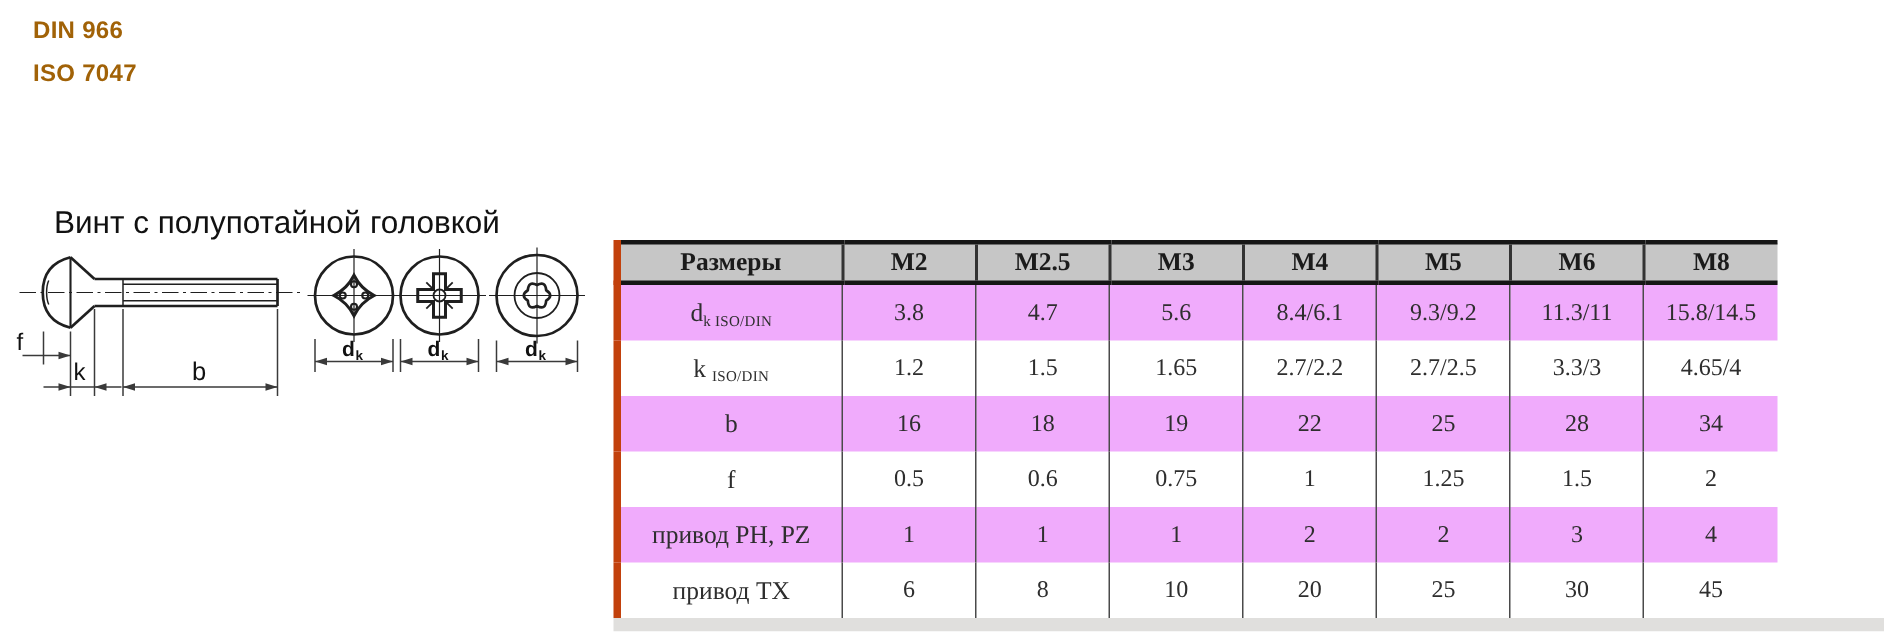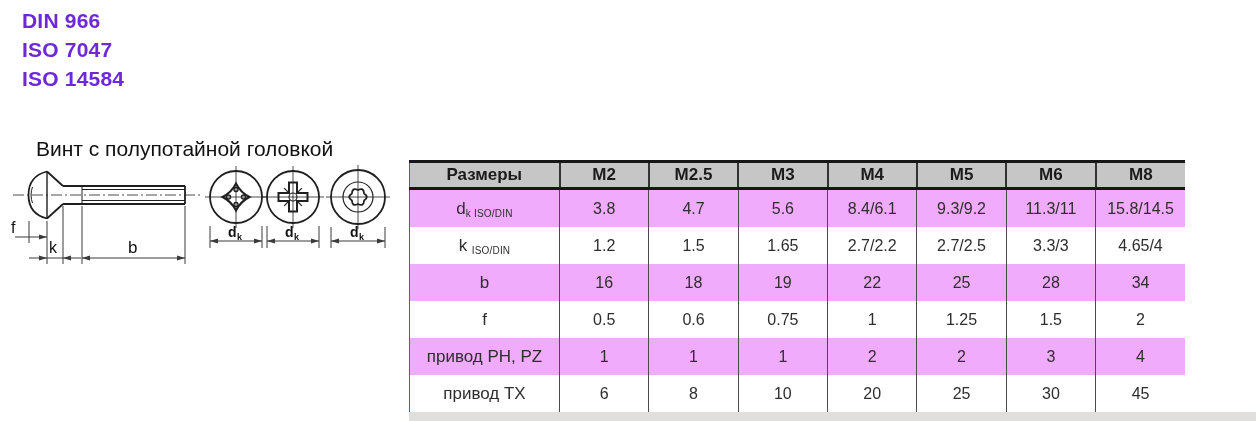--- a/index.html
+++ b/index.html
@@ -1,29 +1,29 @@
 <!DOCTYPE html>
 <html><head>
 <meta charset="utf-8">
 <style>
   html,body{margin:0;padding:0;}
   body{font-family:"Liberation Sans",sans-serif;background:#ffffff;}
   .page{position:relative;width:1256px;height:421px;background:#ffffff;overflow:hidden;}
 
   
   .standards{position:absolute;left:22px;top:6px;}
-  .standard-line{font-size:21px;font-weight:bold;color:#6d28d9;line-height:29px;letter-spacing:0.2px;}
+  .standard-line{font-size:16px;font-weight:bold;color:#a16207;line-height:29px;letter-spacing:0.2px;}
   .subtitle{position:absolute;left:36px;top:125px;font-size:21px;color:#111;margin-top:12px;}
 
   
   .drawing{position:absolute;left:0;top:158px;width:410px;height:118px;}
 
   
   .table-wrap{position:absolute;left:409px;top:160px;width:847px;}
-  table.dims{border-collapse:collapse;table-layout:fixed;width:776px;border-left:1px solid #c2410c;}
+  table.dims{border-collapse:collapse;table-layout:fixed;width:776px;border-left:5px solid #c2410c;font-family:Liberation Serif, serif;}
   table.dims col.c-label{width:150px;}
   table.dims th{
     background:#c6c6c6;color:#1b1b1b;font-weight:bold;font-size:17px;
     border-top:3px solid #161616;border-bottom:3px solid #161616;
     height:24px;padding:0;text-align:center;
   }
   table.dims th + th{border-left:2px solid #333;}
   table.dims td{
     font-size:16px;color:#2e2e2e;text-align:center;height:37px;padding:0;
   }
@@ -34,21 +34,20 @@
   .bottom-strip{position:absolute;left:409px;top:412px;width:847px;height:9px;background:#e0dfdd;}
 </style>
 </head>
 <body>
 
 <div class="page">
 
   <div class="standards">
     <div class="standard-line">DIN 966</div>
     <div class="standard-line">ISO 7047</div>
-    <div class="standard-line">ISO 14584</div>
   </div>
   <div class="subtitle">Винт с полупотайной головкой</div>
 
   <svg class="drawing" viewBox="0 158 410 118" width="410" height="118" xmlns="http://www.w3.org/2000/svg">
 
     <g stroke="#1f1f1f" fill="none">
       <line x1="13" y1="195" x2="200" y2="195" stroke-width="0.8" stroke-dasharray="11 3 2 3"></line>
       <path d="M47,171.5 C33,175 28.5,184 28.5,195 C28.5,206 33,215 47,218.5" stroke-width="1.8"></path>
       <path d="M32.5,187 C30.6,191 30.6,199 32.5,203" stroke-width="1"></path>
       <line x1="47" y1="171.5" x2="47" y2="218.5" stroke-width="1.4"></line>

